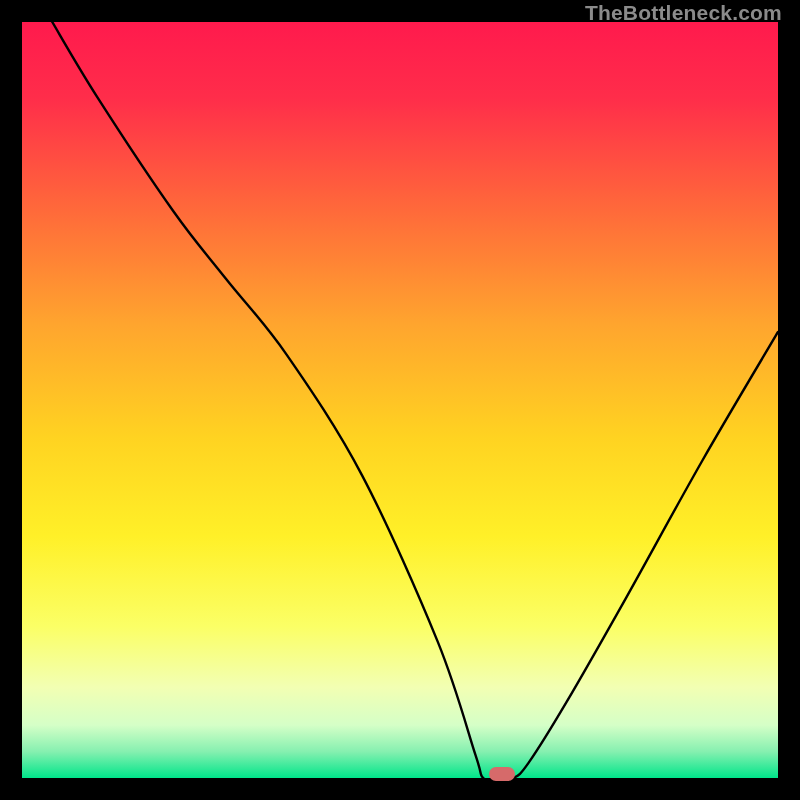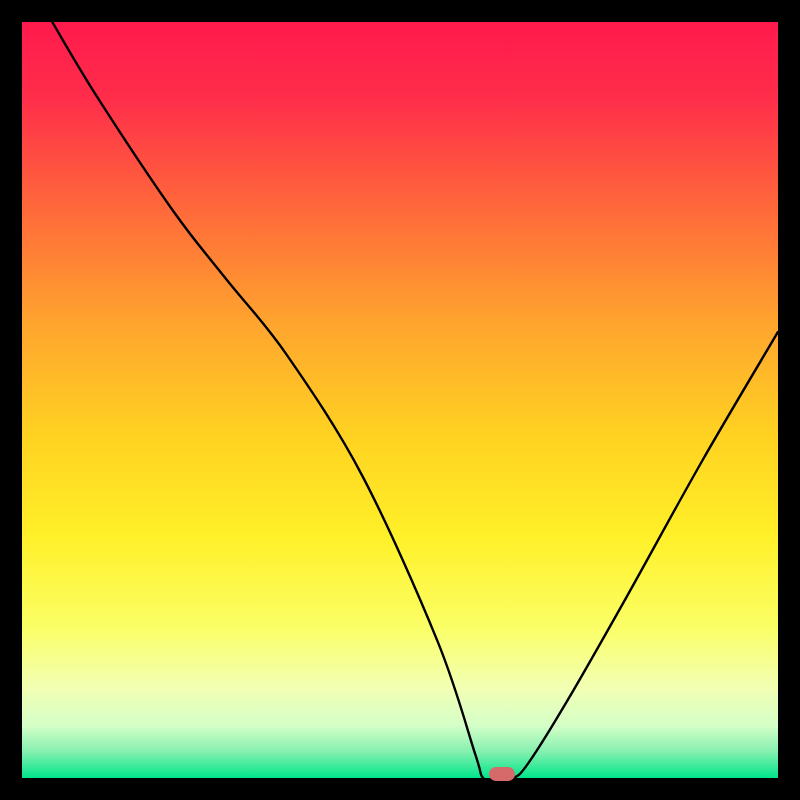--- a/index.html
+++ b/index.html
@@ -31,20 +31,21 @@
     height: 14px;
     border-radius: 7px;
     background: #d66a6a;
     transform: translate(-50%, -50%);
   }
 </style>
 </head>
 <body>
 
 <div class="frame">
+  <div class="watermark">TheBottleneck.com</div>
 
   <svg class="plot" width="756" height="756" viewBox="0 0 756 756" preserveAspectRatio="none">
     <defs>
       <linearGradient id="bg-grad" x1="0" y1="0" x2="0" y2="1">
           <stop offset="0%" stop-color="#ff1a4d"></stop>
           <stop offset="10%" stop-color="#ff2d4a"></stop>
           <stop offset="25%" stop-color="#ff6a3a"></stop>
           <stop offset="40%" stop-color="#ffa52e"></stop>
           <stop offset="55.00000000000001%" stop-color="#ffd321"></stop>
           <stop offset="68%" stop-color="#fff028"></stop>

